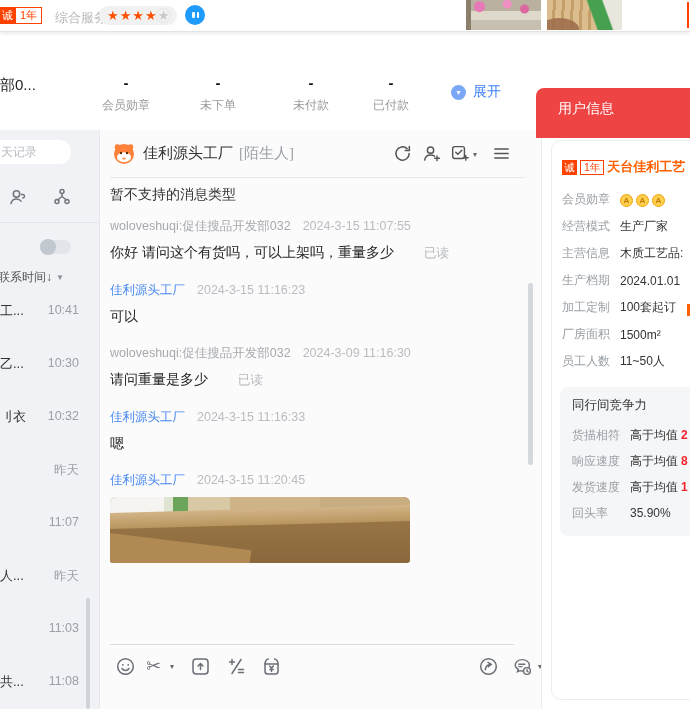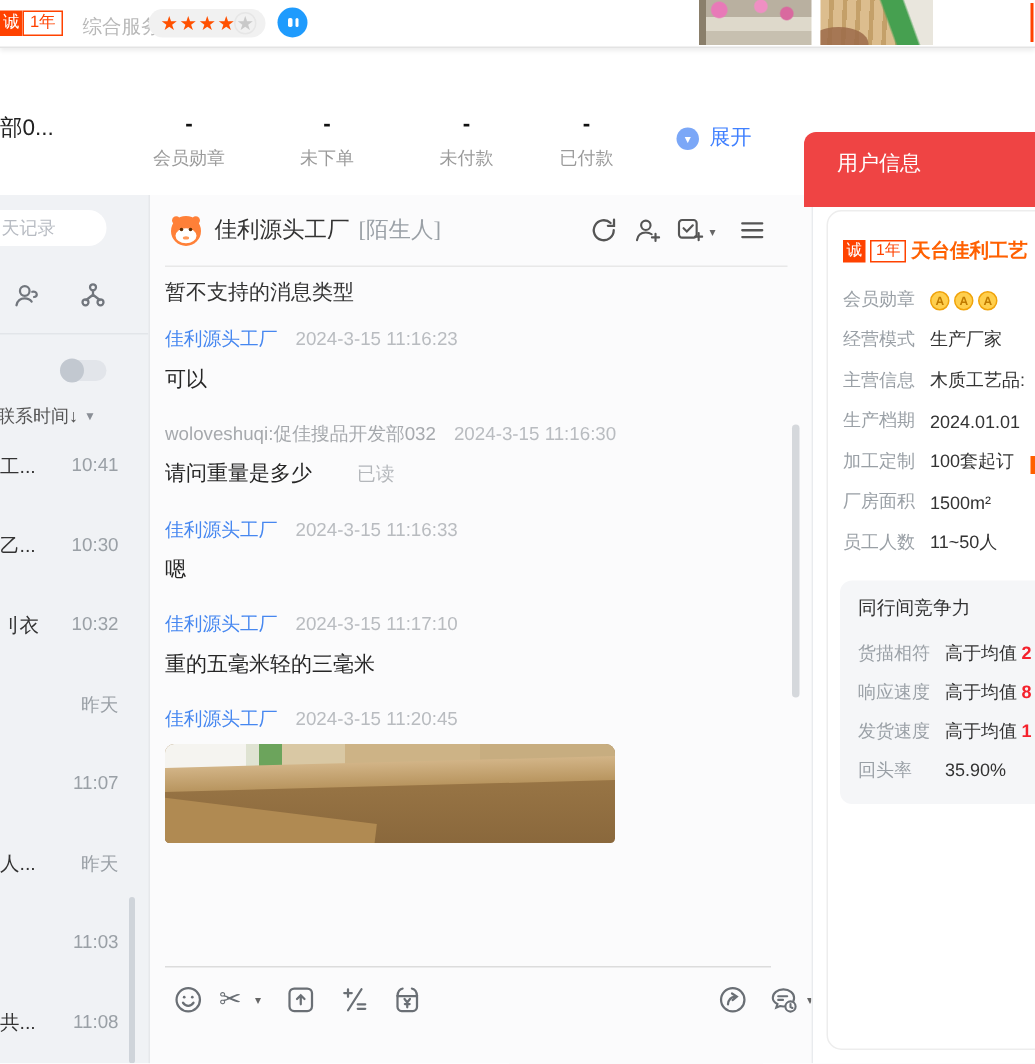--- a/index.html
+++ b/index.html
@@ -271,53 +271,53 @@
     <span class="caret" style="left:373px;top:20px">▾</span>
     <span class="ch-ic" style="left:392px">
       <svg viewBox="0 0 20 20" fill="none" stroke="currentColor" stroke-width="1.6" stroke-linecap="round">
         <path d="M3 5.2h14M3 10h14M3 14.8h14"></path>
         </svg>
     </span>
     <div class="chat-head-divider"></div>
 
     <div class="messages" id="messages">
       <div class="notice">暂不支持的消息类型</div>
+    <div class="msg">
+    <div class="msg-head">
+      <span class="sender">woloveshuqi:促佳搜品开发部032</span><span class="mtime">2024-3-15 11:07:55</span>
+    </div>
+    <div class="msg-body">
+      <span class="mtext">你好 请问这个有货吗，可以上架吗，重量多少</span><span class="read">已读</span>
+      
+    </div>
+  </div>
         <div class="msg">
     <div class="msg-head">
       <span class="sender blue">佳利源头工厂</span><span class="mtime">2024-3-15 11:16:23</span>
     </div>
     <div class="msg-body">
       <span class="mtext">可以</span>
       
     </div>
   </div>
         <div class="msg">
     <div class="msg-head">
-      <span class="sender">woloveshuqi:促佳搜品开发部032</span><span class="mtime">2024-3-15 11:16:30</span>
+      <span class="sender">woloveshuqi:促佳搜品开发部032</span><span class="mtime">2024-3-09 11:16:30</span>
     </div>
     <div class="msg-body">
       <span class="mtext">请问重量是多少</span><span class="read">已读</span>
       
     </div>
   </div>
         <div class="msg">
     <div class="msg-head">
       <span class="sender blue">佳利源头工厂</span><span class="mtime">2024-3-15 11:16:33</span>
     </div>
     <div class="msg-body">
       <span class="mtext">嗯</span>
-      
-    </div>
-  </div>
-        <div class="msg">
-    <div class="msg-head">
-      <span class="sender blue">佳利源头工厂</span><span class="mtime">2024-3-15 11:17:10</span>
-    </div>
-    <div class="msg-body">
-      <span class="mtext">重的五毫米轻的三毫米</span>
       
     </div>
   </div>
         <div class="msg">
     <div class="msg-head">
       <span class="sender blue">佳利源头工厂</span><span class="mtime">2024-3-15 11:20:45</span>
     </div>
     <div class="msg-body">
       <span class="mtext"></span>
       <div class="photo">

